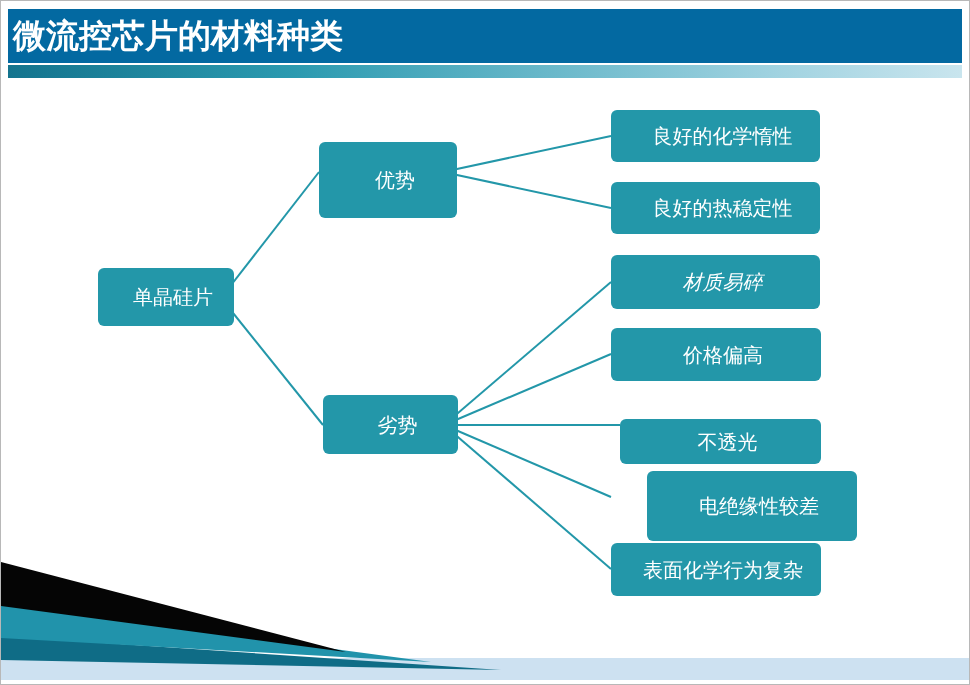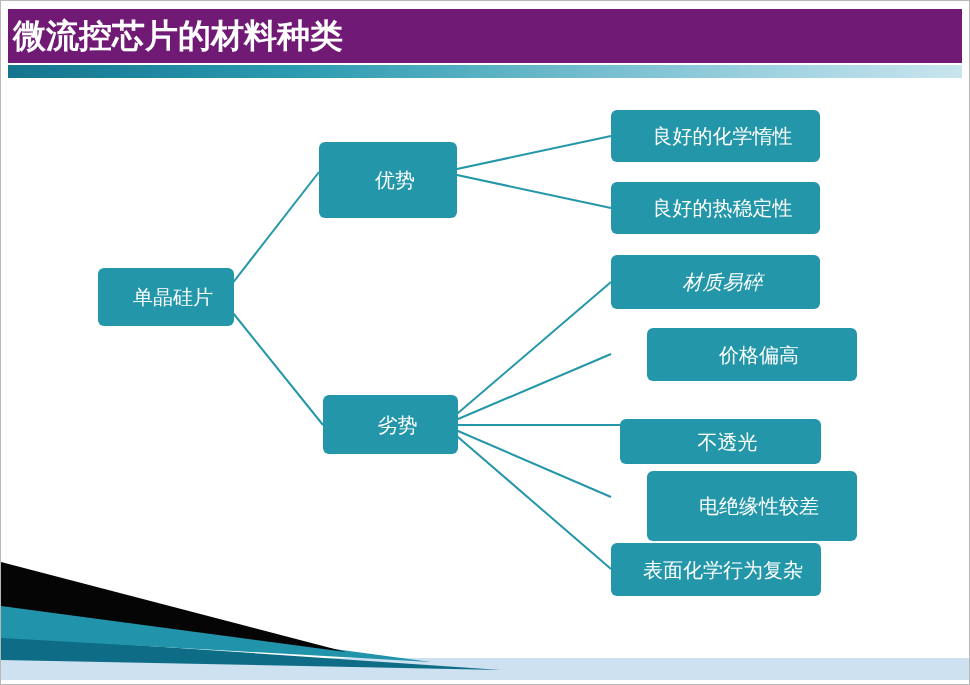--- a/index.html
+++ b/index.html
@@ -8,21 +8,21 @@
     width: 968px;
     height: 683px;
     border: 1px solid #b8b8b8;
     background: #ffffff;
     overflow: hidden;
   }
   .title-bar {
     position: absolute;
     left: 7px; right: 7px; top: 8px;
     height: 54px;
-    background: #701a75;
+    background: #0369a1;
     display: flex;
     align-items: center;
   }
   .slide-title {
     color: #ffffff;
     font-size: 33px;
     font-weight: bold;
     padding-left: 5px;
     white-space: nowrap;
   }
@@ -81,21 +81,21 @@
   <div class="node" style="left:318px; top:141px; width:124px; height:76px;">优势</div>
 
   <div class="node" style="left:322px; top:394px; width:121px; height:59px;">劣势</div>
 
   <div class="node" style="left:610px; top:109px; width:195px; height:52px;">良好的化学惰性</div>
 
   <div class="node" style="left:610px; top:181px; width:195px; height:52px;">良好的热稳定性</div>
 
   <div class="node" style="left:610px; top:254px; width:195px; height:54px;font-style:italic;">材质易碎</div>
 
-  <div class="node" style="left:610px; top:327px; width:196px; height:53px;margin-left:36px;">价格偏高</div>
+  <div class="node" style="left:610px; top:327px; width:196px; height:53px;">价格偏高</div>
 
   <div class="node" style="left:619px; top:418px; width:187px; height:45px;">不透光</div>
 
   <div class="node" style="left:610px; top:470px; width:196px; height:70px;margin-left:36px;">电绝缘性较差</div>
 
   <div class="node" style="left:610px; top:542px; width:196px; height:53px;">表面化学行为复杂</div>
 
   <svg class="decor" viewBox="0 0 968 130" preserveAspectRatio="none">
     <polygon points="0,106 968,106 968,128 0,128" fill="#cde1f1"></polygon>
     <polygon points="0,84 0,108 500,118" fill="#0f6c86"></polygon>

